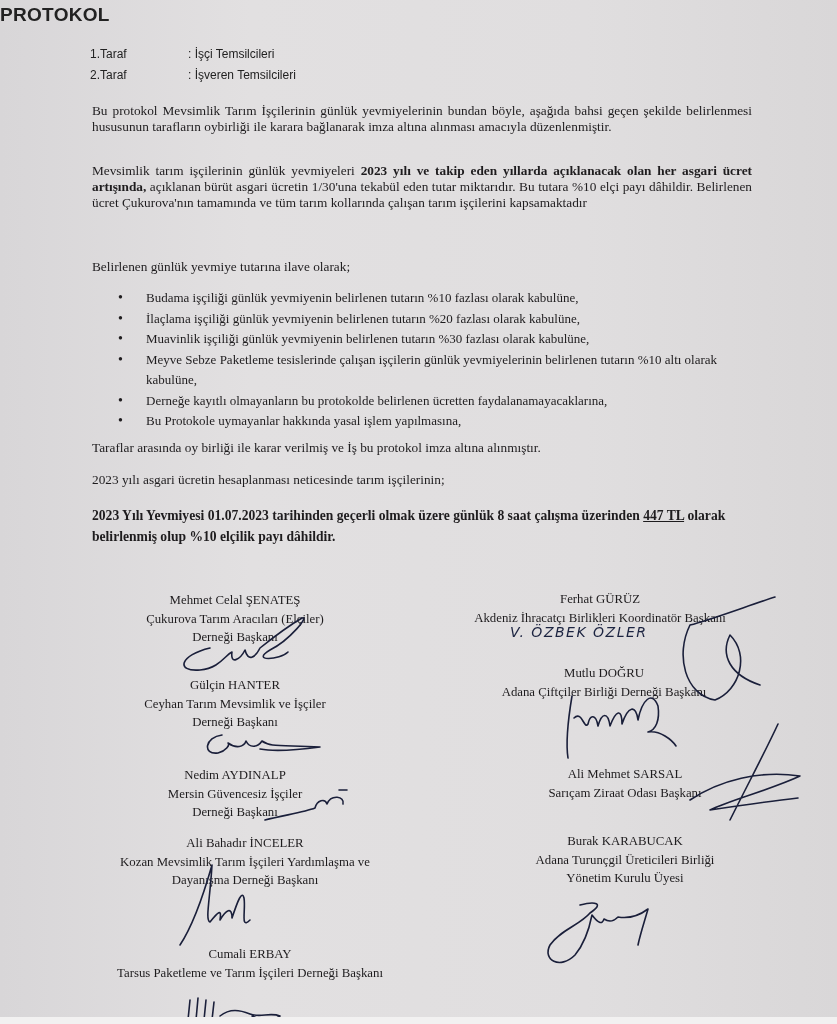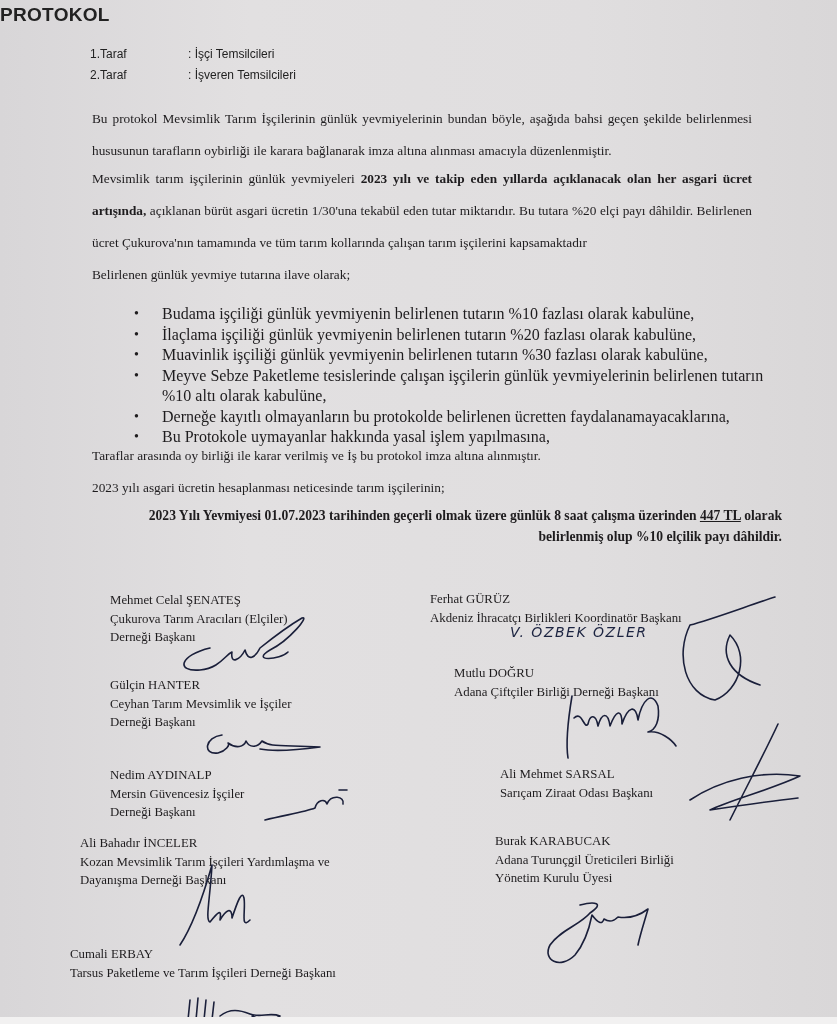--- a/index.html
+++ b/index.html
@@ -24,39 +24,39 @@
     font-size: 19px; letter-spacing: 0.3px; color: #222;
   }
   .party {
     position: absolute; left: 90px;
     font-family: "Liberation Sans", sans-serif; font-weight: normal;
     font-size: 12px; color: #222;
   }
   .party .k { display: inline-block; width: 98px; }
   .para {
     position: absolute; left: 92px; width: 660px;
-    font-size: 13.3px; line-height: 32px; text-align: justify;
+    font-size: 13.3px; line-height: 16px; text-align: justify;
   }
   .para b { font-weight: bold; }
   .bullets {
     position: absolute; left: 118px; top: 288px; width: 640px;
-    margin: 16px; padding: 0; list-style: none;
-    font-size: 16px; line-height: 20.5px;
+    margin: 0; padding: 0; list-style: none;
+    font-size: 13px; line-height: 20.5px;
   }
   .bullets li { position: relative; padding-left: 28px; }
   .bullets li::before {
     content: "\2022"; position: absolute; left: 0; top: 0; font-size: 14px;
   }
   .final {
     position: absolute; left: 92px; top: 505px; width: 690px;
-    font-size: 13.6px; line-height: 21px; font-weight: bold; text-align: right;
+    font-size: 13.6px; line-height: 21px; font-weight: bold;
   }
   .final u { text-decoration: underline; }
   .sig {
-    position: absolute; 
+    position: absolute; text-align: center;
     font-size: 12.8px; line-height: 18.5px;
   }
   .sig .nm { display: block; }
   .sig .rl { display: block; }
   .handwrite {
     position: absolute; left: 510px; top: 624px;
     font-family: "DejaVu Sans", sans-serif; font-size: 14px;
     letter-spacing: 1.5px; color: #1b2340; font-style: italic; text-align: center;
   }
   svg.scribble { position: absolute; overflow: visible; }
@@ -72,21 +72,21 @@
   <div class="party" style="top:47px">
     <span class="k">1.Taraf</span><span>: İşçi Temsilcileri</span>
   </div>
   <div class="party" style="top:68px">
     <span class="k">2.Taraf</span><span>: İşveren Temsilcileri</span>
   </div>
 
   <div class="para" style="top:103px">Bu protokol Mevsimlik Tarım İşçilerinin günlük yevmiyelerinin bundan böyle, aşağıda bahsi geçen şekilde belirlenmesi hususunun tarafların oybirliği ile karara bağlanarak imza altına alınması amacıyla düzenlenmiştir.</div>
 
   <div class="para" style="top:163px">
-    <span>Mevsimlik tarım işçilerinin günlük yevmiyeleri </span><b>2023 yılı ve takip eden yıllarda açıklanacak olan her asgari ücret artışında,</b><span> açıklanan bürüt asgari ücretin 1/30'una tekabül eden tutar miktarıdır. Bu tutara %20 elçi payı dâhildir. Belirlenen ücret Çukurova'nın tamamında ve tüm tarım kollarında çalışan tarım işçilerini kapsamaktadır</span>
+    <span>Mevsimlik tarım işçilerinin günlük yevmiyeleri </span><b>2023 yılı ve takip eden yıllarda açıklanacak olan her asgari ücret artışında,</b><span> açıklanan bürüt asgari ücretin 1/30'una tekabül eden tutar miktarıdır. Bu tutara %10 elçi payı dâhildir. Belirlenen ücret Çukurova'nın tamamında ve tüm tarım kollarında çalışan tarım işçilerini kapsamaktadır</span>
   </div>
 
   <div class="para" style="top:259px">Belirlenen günlük yevmiye tutarına ilave olarak;</div>
 
   <ul class="bullets">
     <li>Budama işçiliği günlük yevmiyenin belirlenen tutarın %10 fazlası olarak kabulüne,</li>
     <li>İlaçlama işçiliği günlük yevmiyenin belirlenen tutarın %20 fazlası olarak kabulüne,</li>
     <li>Muavinlik işçiliği günlük yevmiyenin belirlenen tutarın %30 fazlası olarak kabulüne,</li>
     <li>Meyve Sebze Paketleme tesislerinde çalışan işçilerin günlük yevmiyelerinin belirlenen tutarın %10 altı olarak kabulüne,</li>
     <li>Derneğe kayıtlı olmayanların bu protokolde belirlenen ücretten faydalanamayacaklarına,</li>

